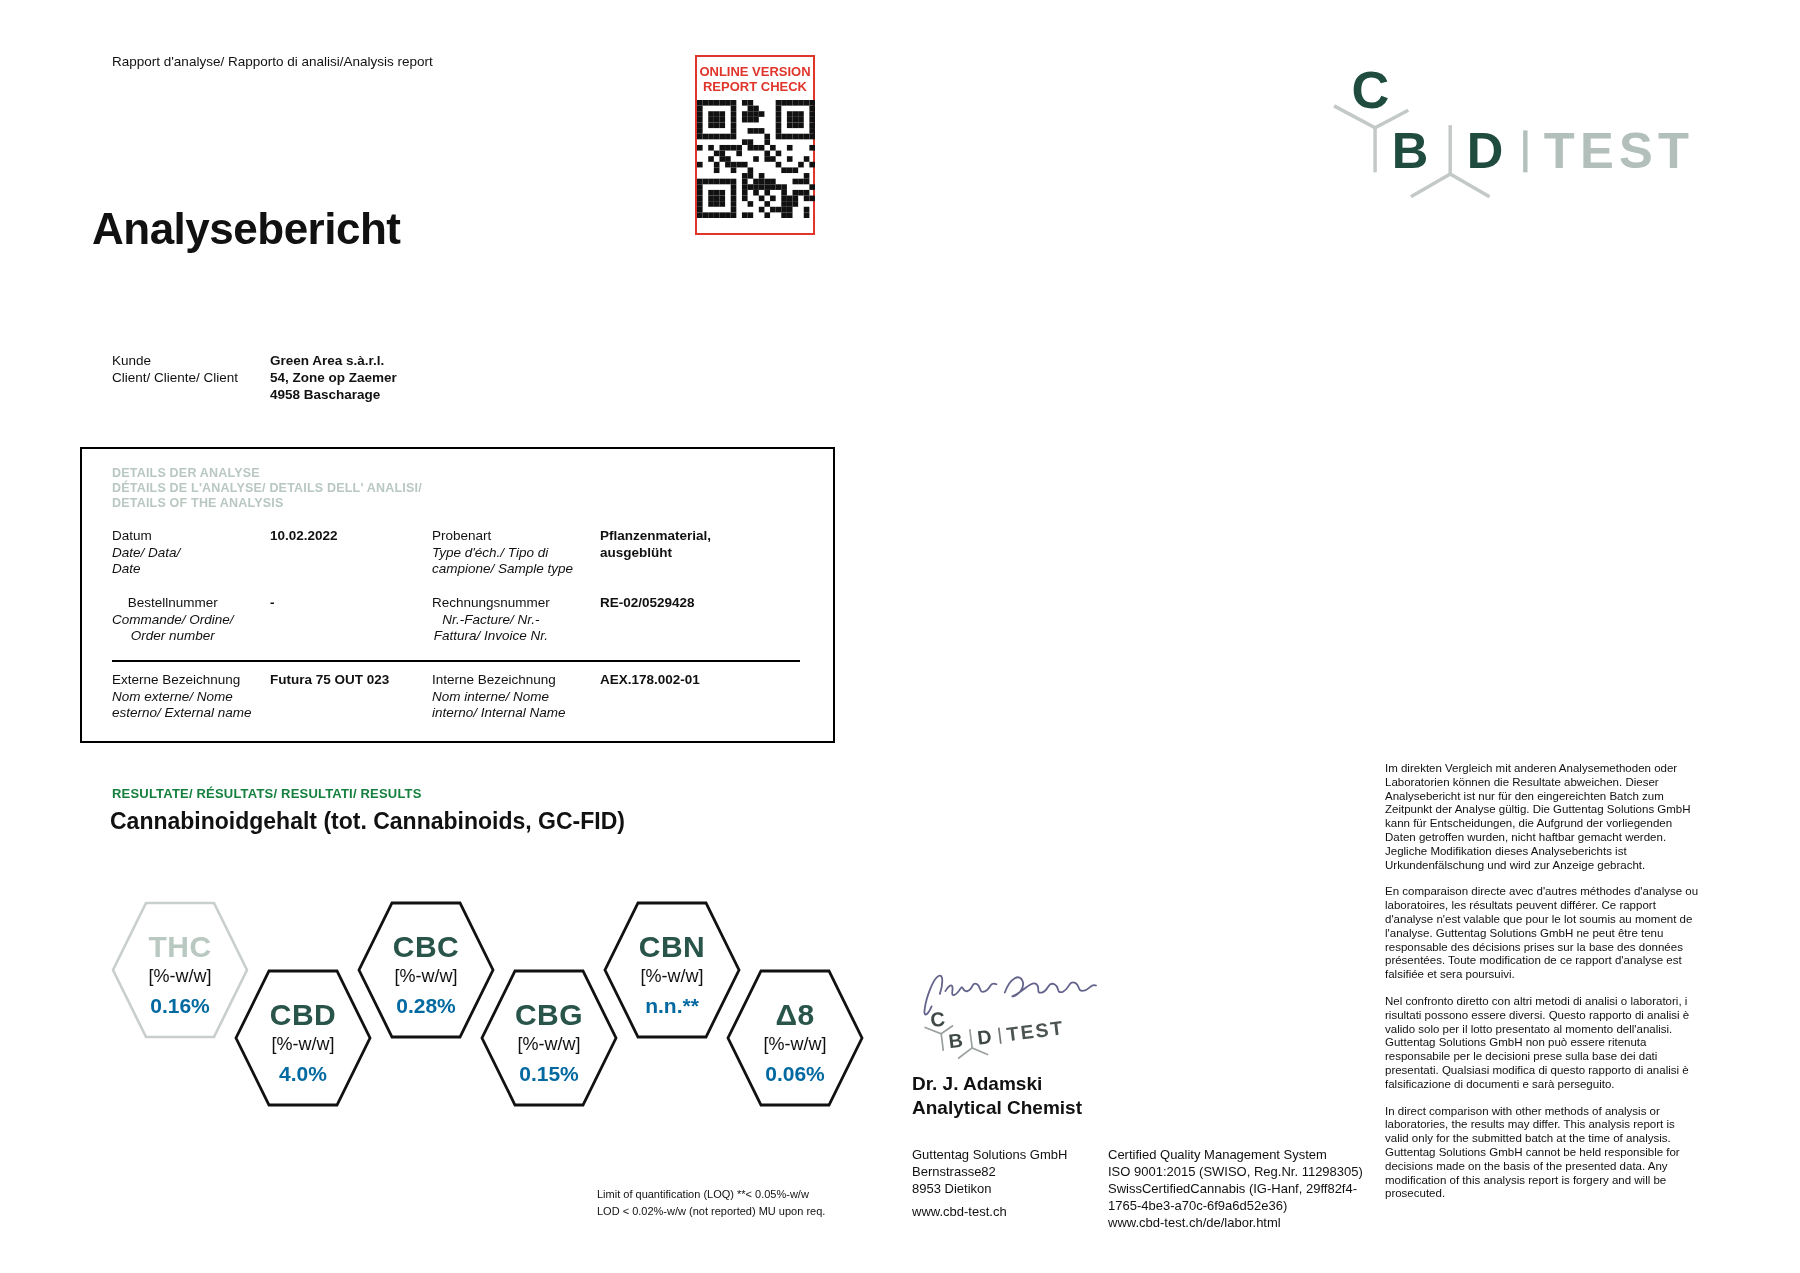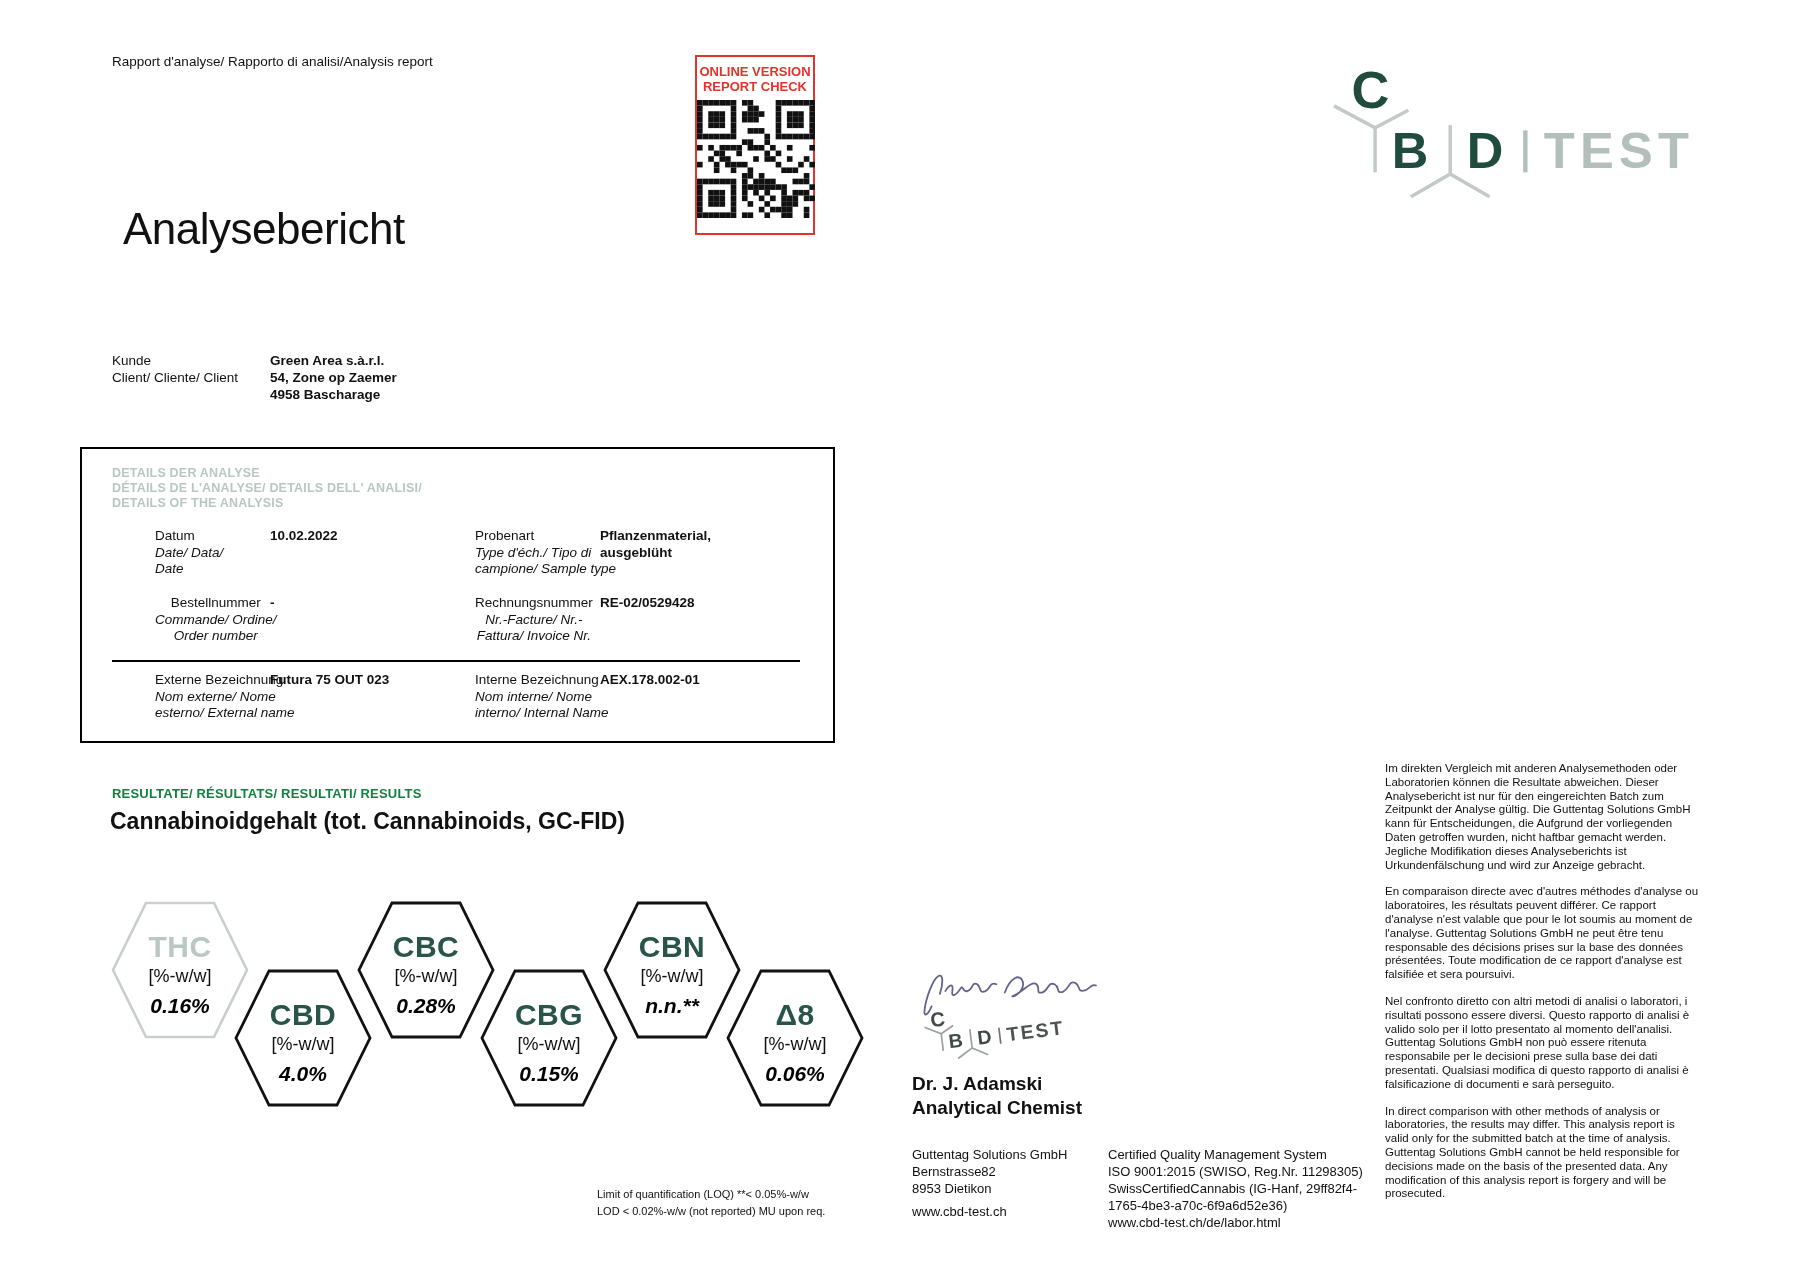--- a/index.html
+++ b/index.html
@@ -10,51 +10,51 @@
   
   .report-line { left:112px; top:54px; font-size:13.5px; }
 
   .qr-box { left:695px; top:55px; width:120px; height:180px; border:2px solid #e0352b;
             text-align:center; padding-top:7px; }
   .qr-box .qr-label { color:#e0352b; font-weight:bold; font-size:13px; line-height:15px; }
   .qr-code { margin:6px auto 0 auto; width:118px; height:118px; }
 
   .logo { left:1318px; top:50px; }
 
-  .page-title { left:123px; top:204px; font-size:44px; font-weight:normal; letter-spacing:-0.5px; }
+  .page-title { left:92px; top:204px; font-size:44px; font-weight:bold; letter-spacing:-0.5px; }
 
   
   .client-label { left:112px; top:352px; font-size:13.5px; line-height:17px; }
   .client-value { left:270px; top:352px; font-size:13.5px; line-height:17px; font-weight:bold; }
 
   
   .details-box { left:80px; top:447px; width:755px; height:296px; border:2px solid #000; }
   .details-heading { left:112px; top:466px; font-size:12.5px; font-weight:bold;
                      color:#b8c8c0; line-height:15px; letter-spacing:0.2px; }
-  .field-label { font-size:13.5px; line-height:16.5px;margin-left:43px; }
+  .field-label { font-size:13.5px; line-height:16.5px; }
   .field-label .sub { font-style:italic; }
   .field-value { font-size:13.5px; line-height:16.5px; font-weight:bold; white-space:pre-line; }
   .col1 { left:112px; } .col2 { left:270px; } .col3 { left:432px; } .col4 { left:600px; }
   .row1 { top:528px; } .row2 { top:595px;text-align:center; } .row3 { top:672px; }
   .details-divider { left:112px; top:660px; width:688px; height:2px; background:#000; }
 
   
   .results-heading { left:112px; top:786px; font-size:13px; font-weight:bold;
                      color:#15803d; letter-spacing:0.2px; }
   .results-title { left:110px; top:808px; font-size:23px; font-weight:bold; }
 
   
   .hex { position:absolute; width:140px; height:140px; }
   .hex svg.shape { position:absolute; left:0; top:0; }
   .hex .hex-name { position:absolute; left:0; top:30px; width:100%; text-align:center;
                    font-size:30px; font-weight:bold; color:#29544a; letter-spacing:0.5px; }
   .hex .hex-unit { position:absolute; left:0; top:66px; width:100%; text-align:center;
                    font-size:18px; font-weight:500; color:#111; }
   .hex .hex-value { position:absolute; left:0; top:94px; width:100%; text-align:center;
-                    font-size:21px; font-weight:bold; color:#000000;font-style:italic; }
+                    font-size:21px; font-weight:bold; color:#0369a1; }
   .hex.muted .hex-name { color:#b9c9c1; }
 
   .loq-note { left:597px; top:1186px; font-size:11px; line-height:17px; }
 
   
   .signature { left:918px; top:958px; }
   .stamp { left:905px; top:1008px; transform:rotate(-7deg); transform-origin:left top; }
   .signatory { left:912px; top:1072px; font-size:19px; font-weight:bold; line-height:24px; }
 
   

